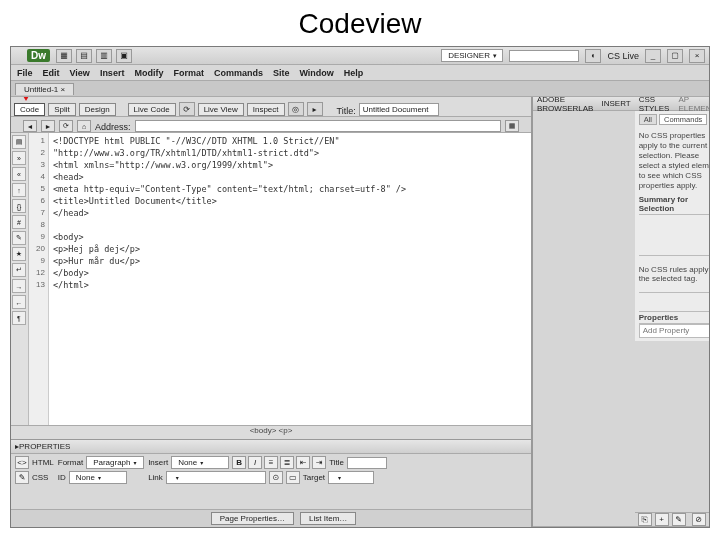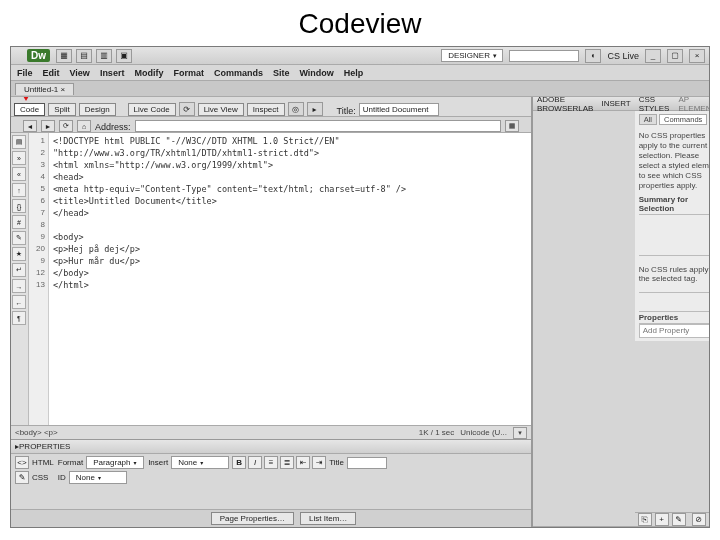--- a/index.html
+++ b/index.html
@@ -25,21 +25,21 @@
 .title-field { border:1px solid #999; background:#fff; padding:1px 3px; font-size:8px; min-width:80px;margin-top:12px; }
 .address-bar { height:16px; background:#d8d8d8; border-bottom:1px solid #aaa; display:flex; align-items:flex-end; padding:0 12px; gap:4px; }
 .nav-btn { width:14px; height:12px; border:1px solid #999; background:#e4e4e4; display:flex; align-items:center; justify-content:center; font-size:7px; }
 .addr-input { flex:1; border:1px solid #999; background:#fff; height:12px; }
 .code-area { flex:1; display:flex; background:#fff; overflow:hidden; }
 .code-tool-strip { width:18px; background:#e0e0e0; border-right:1px solid #bbb; display:flex; flex-direction:column; gap:2px; padding:2px 1px; }
 .ct-btn { width:14px; height:14px; border:1px solid #aaa; background:#efefef; font-size:7px; display:flex; align-items:center; justify-content:center; }
 .gutter { width:20px; background:#efefef; border-right:1px solid #ccc; text-align:right; padding:2px 3px 0 0; font-size:8px; color:#666; }
 .gutter div { height:12px; line-height:12px; }
 .code-lines { flex:1; padding:2px 4px; font-family:Consolas,monospace; font-size:8.5px; line-height:12px; color:#333; white-space:pre; overflow:hidden; }
-.footer-strip { height:14px; background:#dcdcdc; border-top:1px solid #aaa; display:flex; align-items:center; padding:0 4px; font-size:8px; color:#444; gap:6px; }
+.footer-strip { height:14px; background:#dcdcdc; border-top:1px solid #aaa; display:flex; align-items:center; padding:0 4px; font-size:8px; color:#444; gap:6px;flex-direction:column; }
 .props-panel { height:70px; background:#d8d8d8; border-top:1px solid #999; display:flex; flex-direction:column; }
 .props-header { height:14px; background:linear-gradient(#e6e6e6,#cfcfcf); border-bottom:1px solid #aaa; display:flex; align-items:center; padding:0 4px; font-size:8px; }
 .props-body { flex:1; display:flex; padding:2px 4px; gap:4px; align-items:flex-start; }
 .pcol { display:flex; flex-direction:column; gap:2px; }
 .prow { display:flex; align-items:center; gap:3px; font-size:8px; }
 .psel { border:1px solid #999; background:#fff; padding:0 6px; font-size:8px; height:13px; min-width:58px; display:inline-flex; align-items:center; }
 .psel::after { content:"▾"; font-size:6px; margin-left:3px; }
 .pbtn-row { display:flex; gap:2px; }
 .pmini { width:14px; height:13px; border:1px solid #999; background:#efefef; font-size:8px; display:flex; align-items:center; justify-content:center; }
 .page-btns { height:18px; display:flex; justify-content:center; align-items:center; gap:6px; background:#d0d0d0; border-top:1px solid #aaa;padding-left:25px; }
@@ -217,20 +217,28 @@
                     <i>I</i>
                   </span>
                 <span class="pmini">≡</span>
                 <span class="pmini">≣</span>
                 <span class="pmini">⇤</span>
                 <span class="pmini">⇥</span>
               </div>
               <span>Title</span>
               <input class="input-small" style="">
             </div>
+            <div class="prow">
+                <span>Link</span>
+                <span class="psel" style="min-width:100px"></span>
+              <span class="pmini">⊙</span>
+              <span class="pmini">▭</span>
+              <span>Target</span>
+              <span class="psel" style="min-width:46px"></span>
+            </div>
           </div>
         </div>
       </div>
 
       <div class="page-btns">
         <span class="page-btn">Page Properties…</span>
         <span class="page-btn">List Item…</span>
       </div>
     </div>
 

